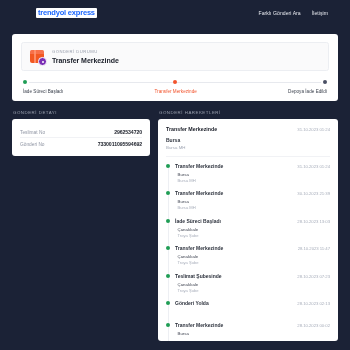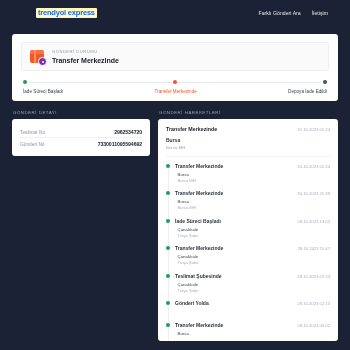--- a/index.html
+++ b/index.html
@@ -25,21 +25,21 @@
     display: flex;
     align-items: center;
     padding: 0 22px 0 36px;
     position: relative;
   }
   .logo {
     font-size: 7.5px;
     font-weight: 700;
     letter-spacing: -0.2px;
     color: #1a66ff;
-    background: #fef9c3;
+    background: #ffffff;
     padding: 1px 2px;
     border-radius: 1px;
     line-height: 1;
   }
   .nav-links {
     margin-left: auto;
     display: flex;
     align-items: center;
     gap: 11px;
   }

